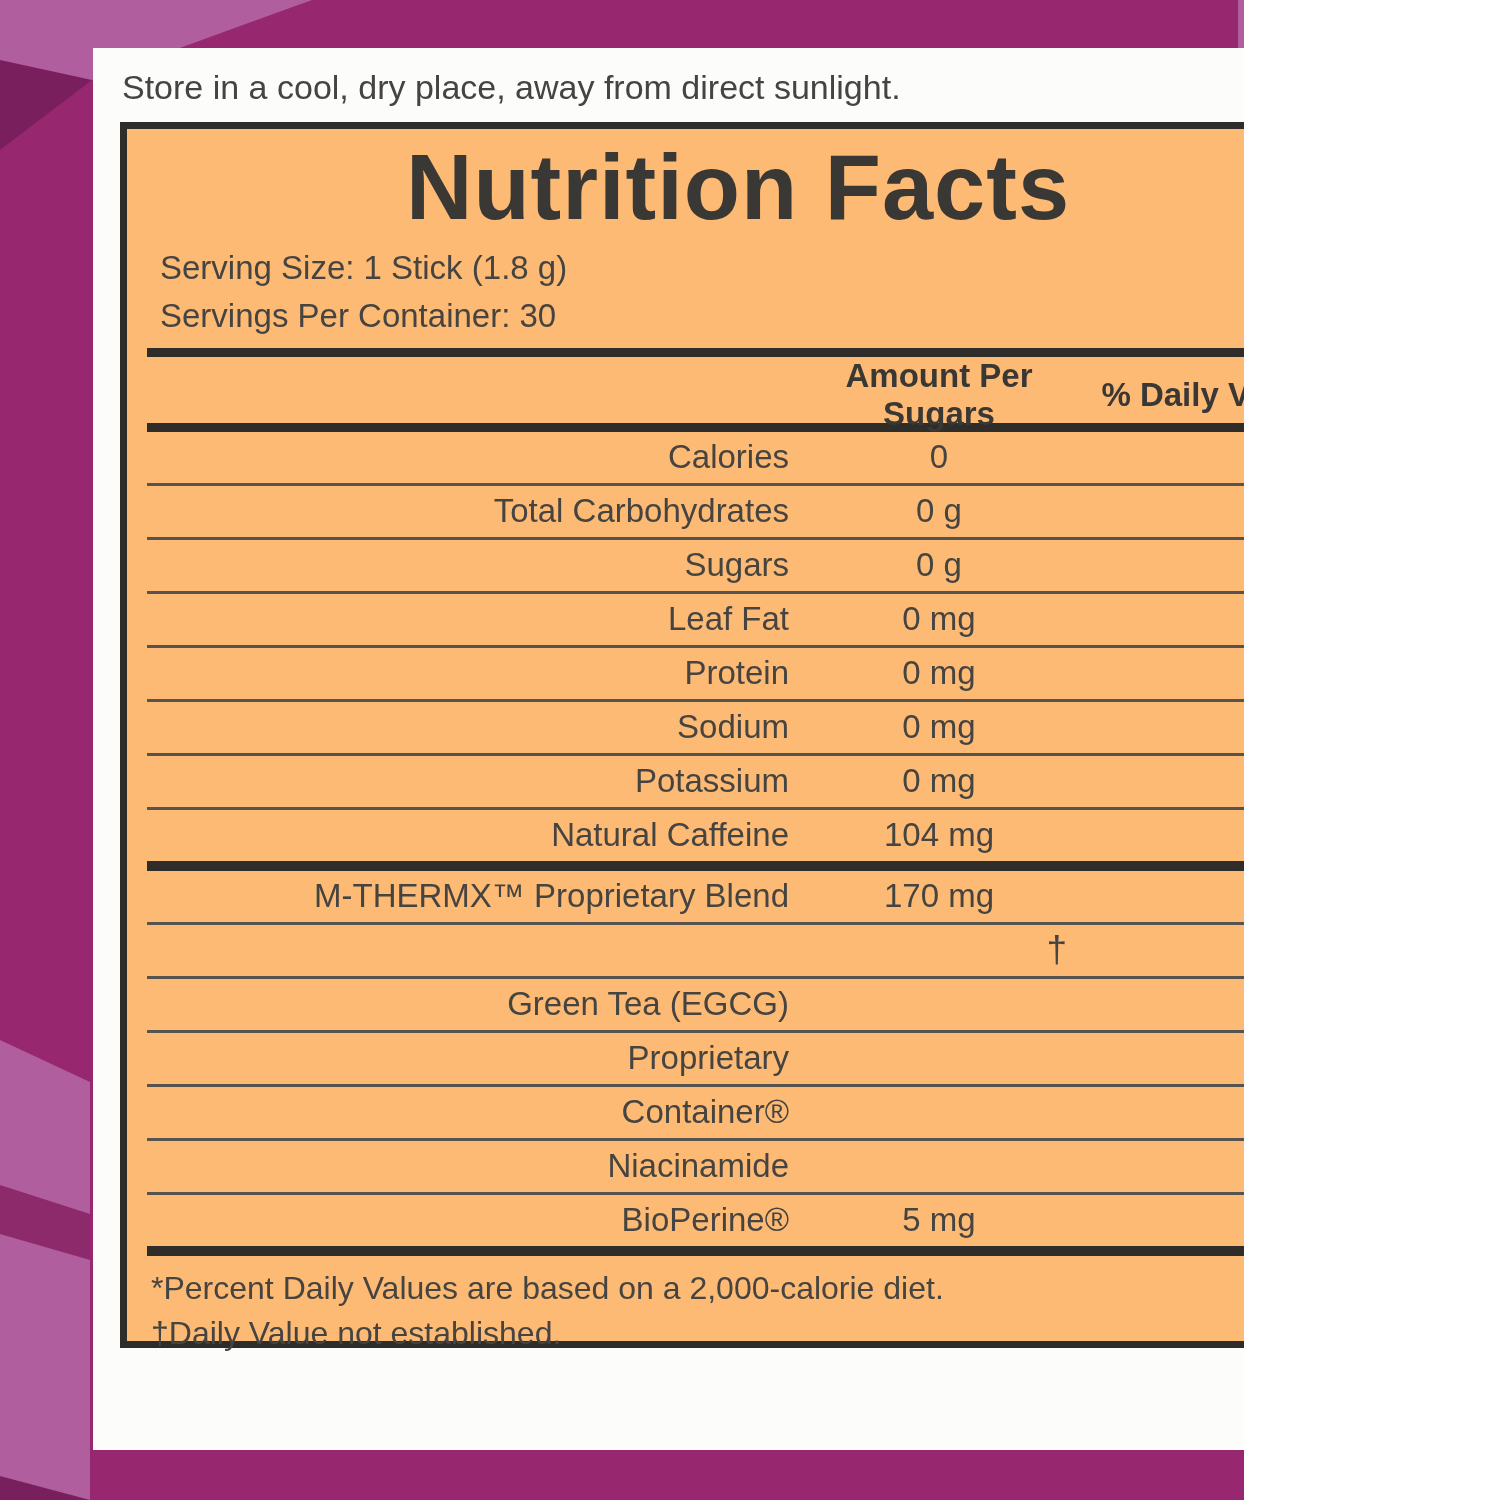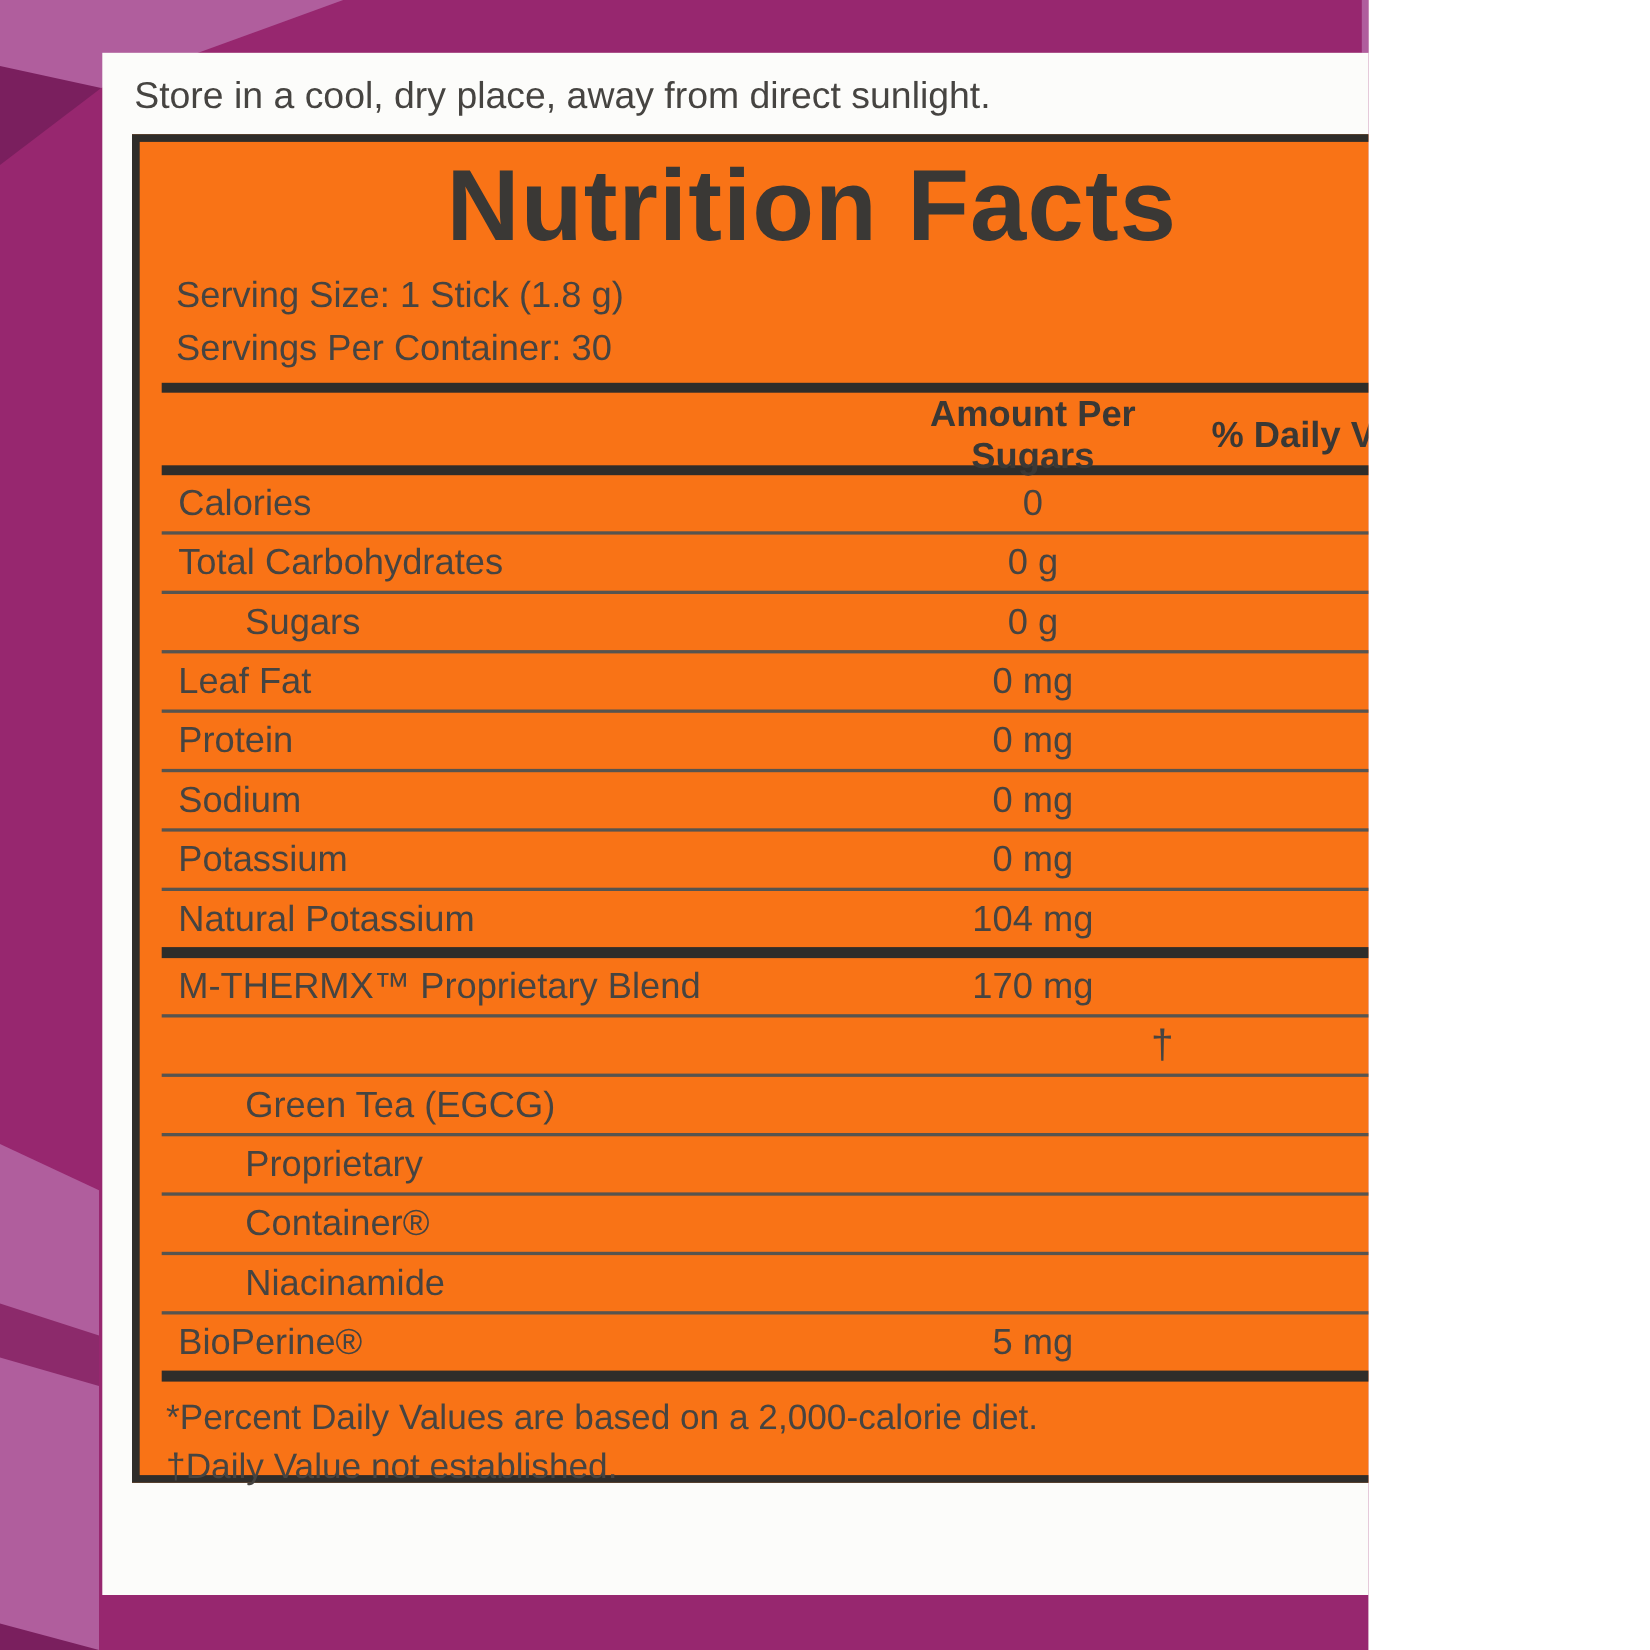--- a/index.html
+++ b/index.html
@@ -11,21 +11,21 @@
   .sheet{
     position:absolute;left:93px;top:48px;width:1297px;height:1402px;
     background:#fcfcfa;
   }
   .storage{
     position:absolute;left:29px;top:20px;font-size:34px;color:#464441;
     white-space:nowrap;
   }
   .nfbox{
     position:absolute;left:27px;top:74px;width:1222px;height:1212px;
-    border:7px solid #2f2d2a;background:#f97316;
+    border:7px solid #2f2d2a;background:#fdba74;
   }
   .nf-title{
     margin:10px 0 0 0;text-align:center;
     font-size:92px;font-weight:700;color:#3a3835;line-height:1.05;
     letter-spacing:1px;
   }
   .serv{margin:8px 0 0 33px;font-size:33px;color:#464441;line-height:40px;}
   .serv.first{margin-top:12px;}
   .bar{height:9px;background:#2f2d2a;margin:0 20px;}
   .bar.top{margin-top:12px;}
@@ -34,21 +34,21 @@
     height:66px;margin:0 20px;font-weight:700;font-size:33px;color:#3a3835;
   }
   .hdr .h-amt{text-align:center;}
   .hdr .h-dv{text-align:right;padding-right:2px;}
   .rows{margin:0 20px;}
   .row{
     display:grid;grid-template-columns:1fr 300px 240px;align-items:center;
     height:51px;border-bottom:3px solid #57544f;
     font-size:33px;color:#464441;
   }
-  .row .nm{padding-left:15px;white-space:nowrap;}
+  .row .nm{padding-left:15px;white-space:nowrap;text-align:right;}
   .row.indent .nm{padding-left:76px;}
   .row .amt{text-align:center;}
   .row .dv{text-align:right;padding-right:22px;font-size:37px;}
   .row.thick-after{border-bottom:10px solid #2f2d2a;}
   .footnotes{margin:10px 20px 0 24px;font-size:32px;color:#464441;line-height:45px;}
   .other{
     position:absolute;left:29px;top:1308px;width:1252px;
     font-size:33px;color:#464441;line-height:47px;
   }
 </style>
@@ -125,21 +125,21 @@
     <span class="dv"></span>
   </div>
 
   <div class="row">
     <span class="nm">Potassium</span>
     <span class="amt">0 mg</span>
     <span class="dv"></span>
   </div>
 
   <div class="row thick-after">
-    <span class="nm">Natural Potassium</span>
+    <span class="nm">Natural Caffeine</span>
     <span class="amt">104 mg</span>
     <span class="dv"></span>
   </div>
 
   <div class="row">
     <span class="nm">M-THERMX™ Proprietary Blend</span>
     <span class="amt">170 mg</span>
     <span class="dv">†</span>
   </div>
 

